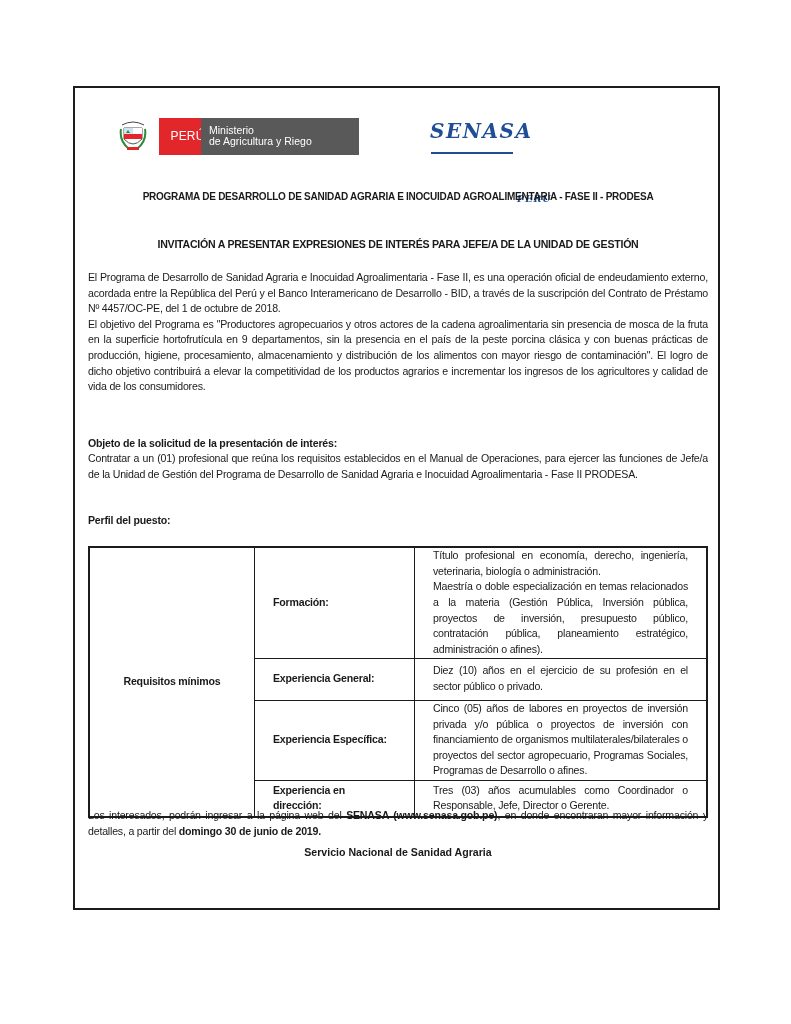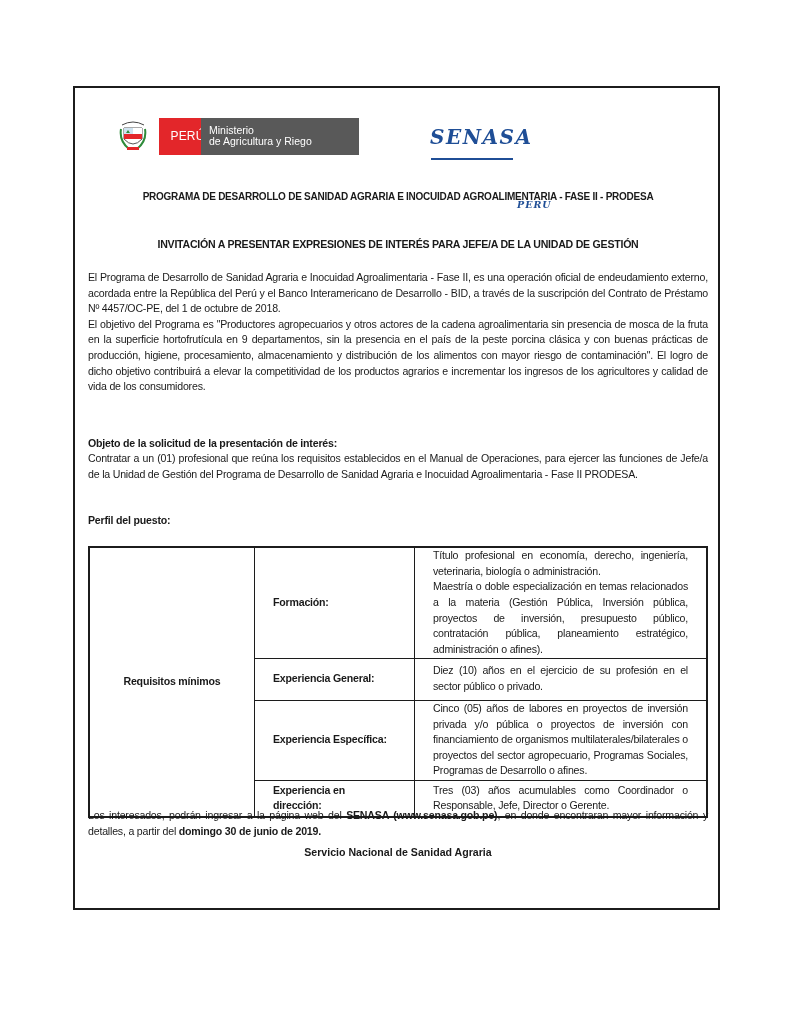--- a/index.html
+++ b/index.html
@@ -6,21 +6,21 @@
   body { width: 791px; height: 1024px; position: relative; overflow: hidden;
          font-family: "Liberation Sans", sans-serif; color: #1a1a1a; }
   .page-frame { position: absolute; left: 73px; top: 86px; width: 647px; height: 824px;
                 border: 2px solid #1c1c1c; box-sizing: border-box; }
   .logos { position: absolute; left: 119px; top: 117px; width: 470px; height: 40px; }
   .coat { position: absolute; left: 0; top: 2px; width: 28px; height: 34px; }
   .peru-box { position: absolute; left: 40px; top: 1px; width: 57px; height: 37px; background: #e3262a;
               color: #fff; font-size: 12px; line-height: 37px; text-align: center; letter-spacing: 0.2px; }
   .minag-box { position: absolute; left: 82px; top: 1px; width: 158px; height: 37px; background: #595959;
                color: #fff; font-size: 10.5px; line-height: 11px; padding: 7px 0 0 8px; box-sizing: border-box; }
-  .senasa { position: absolute; left: 311px; top: 8px; width: 150px; height: 40px; text-align: center; }
+  .senasa { position: absolute; left: 311px; top: 2px; width: 150px; height: 40px; text-align: center; }
   .senasa-word { position: absolute; left: 0; top: 0; font-family: "DejaVu Serif", serif; font-weight: bold;
                  font-style: italic; color: #1f4e96; font-size: 20px; letter-spacing: 1.5px; }
   .senasa-line { position: absolute; left: 1px; top: 33px; width: 82px; height: 2px; background: #1f4e96; }
   .senasa-peru { position: absolute; left: 87px; top: 26px; font-family: "DejaVu Serif", serif; font-weight: bold;
                  font-style: italic; color: #1f4e96; font-size: 9.5px; letter-spacing: 1px; margin-top: 48px; }
   .title1 { position: absolute; left: 88px; width: 620px; top: 191px; text-align: center;
             font-weight: bold; font-size: 10px; letter-spacing: -0.25px; }
   .title2 { position: absolute; left: 88px; width: 620px; top: 238px; text-align: center;
             font-weight: bold; font-size: 10.6px; letter-spacing: -0.25px; }
   .para { position: absolute; left: 88px; width: 620px; font-size: 10.6px; line-height: 15.6px;

